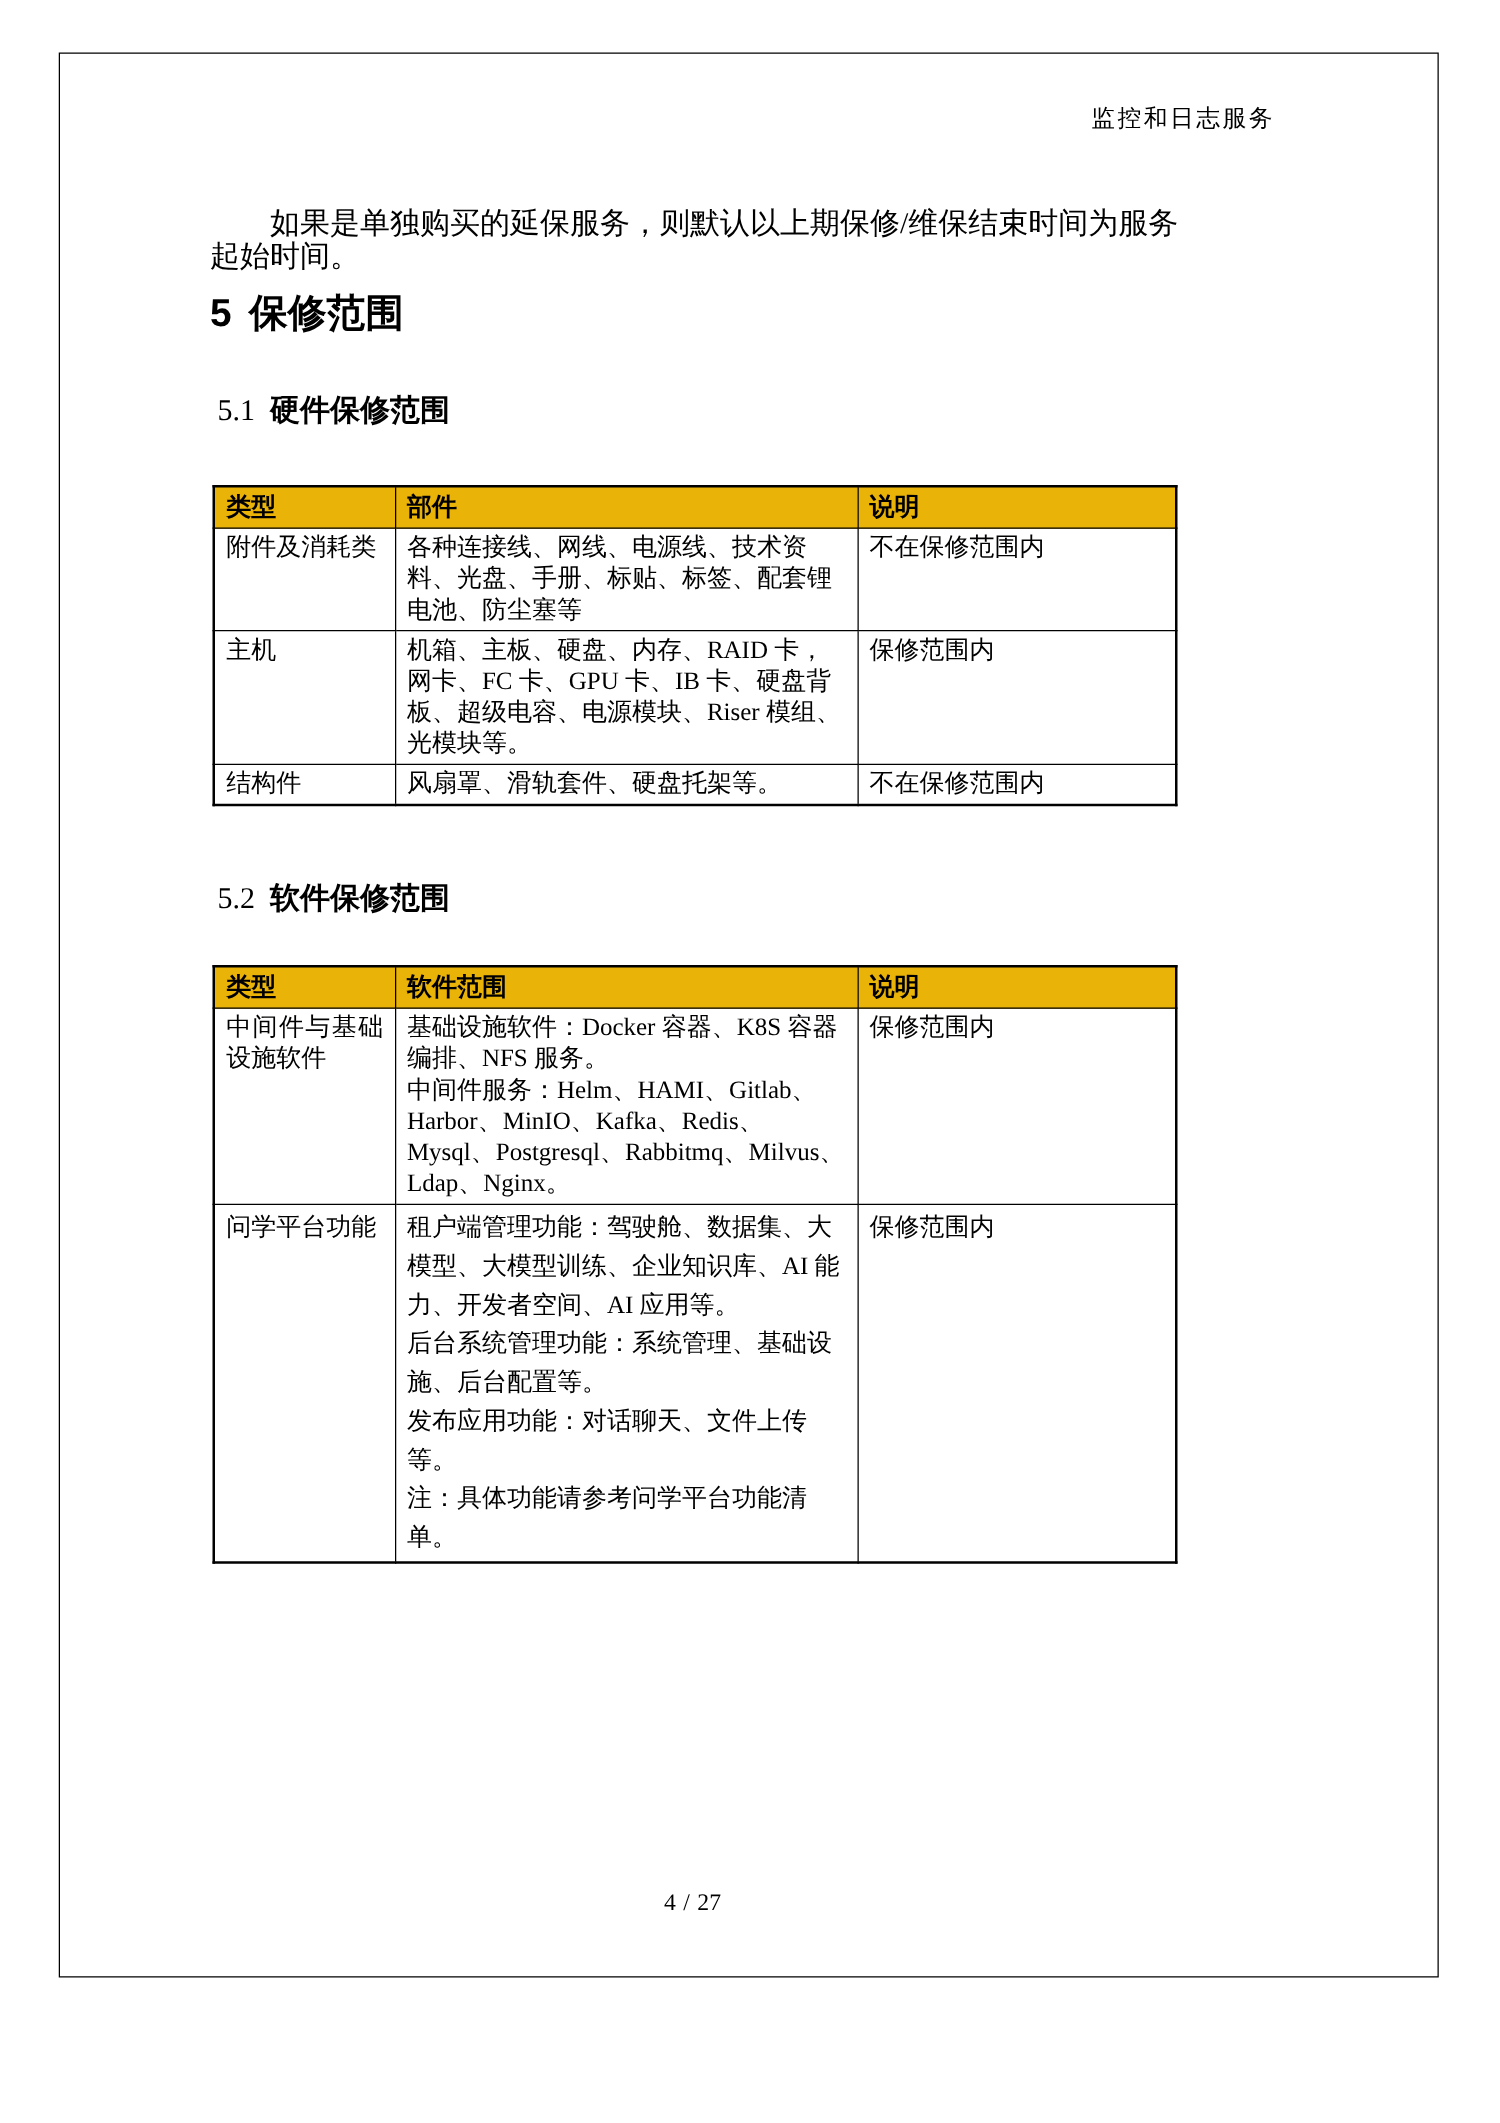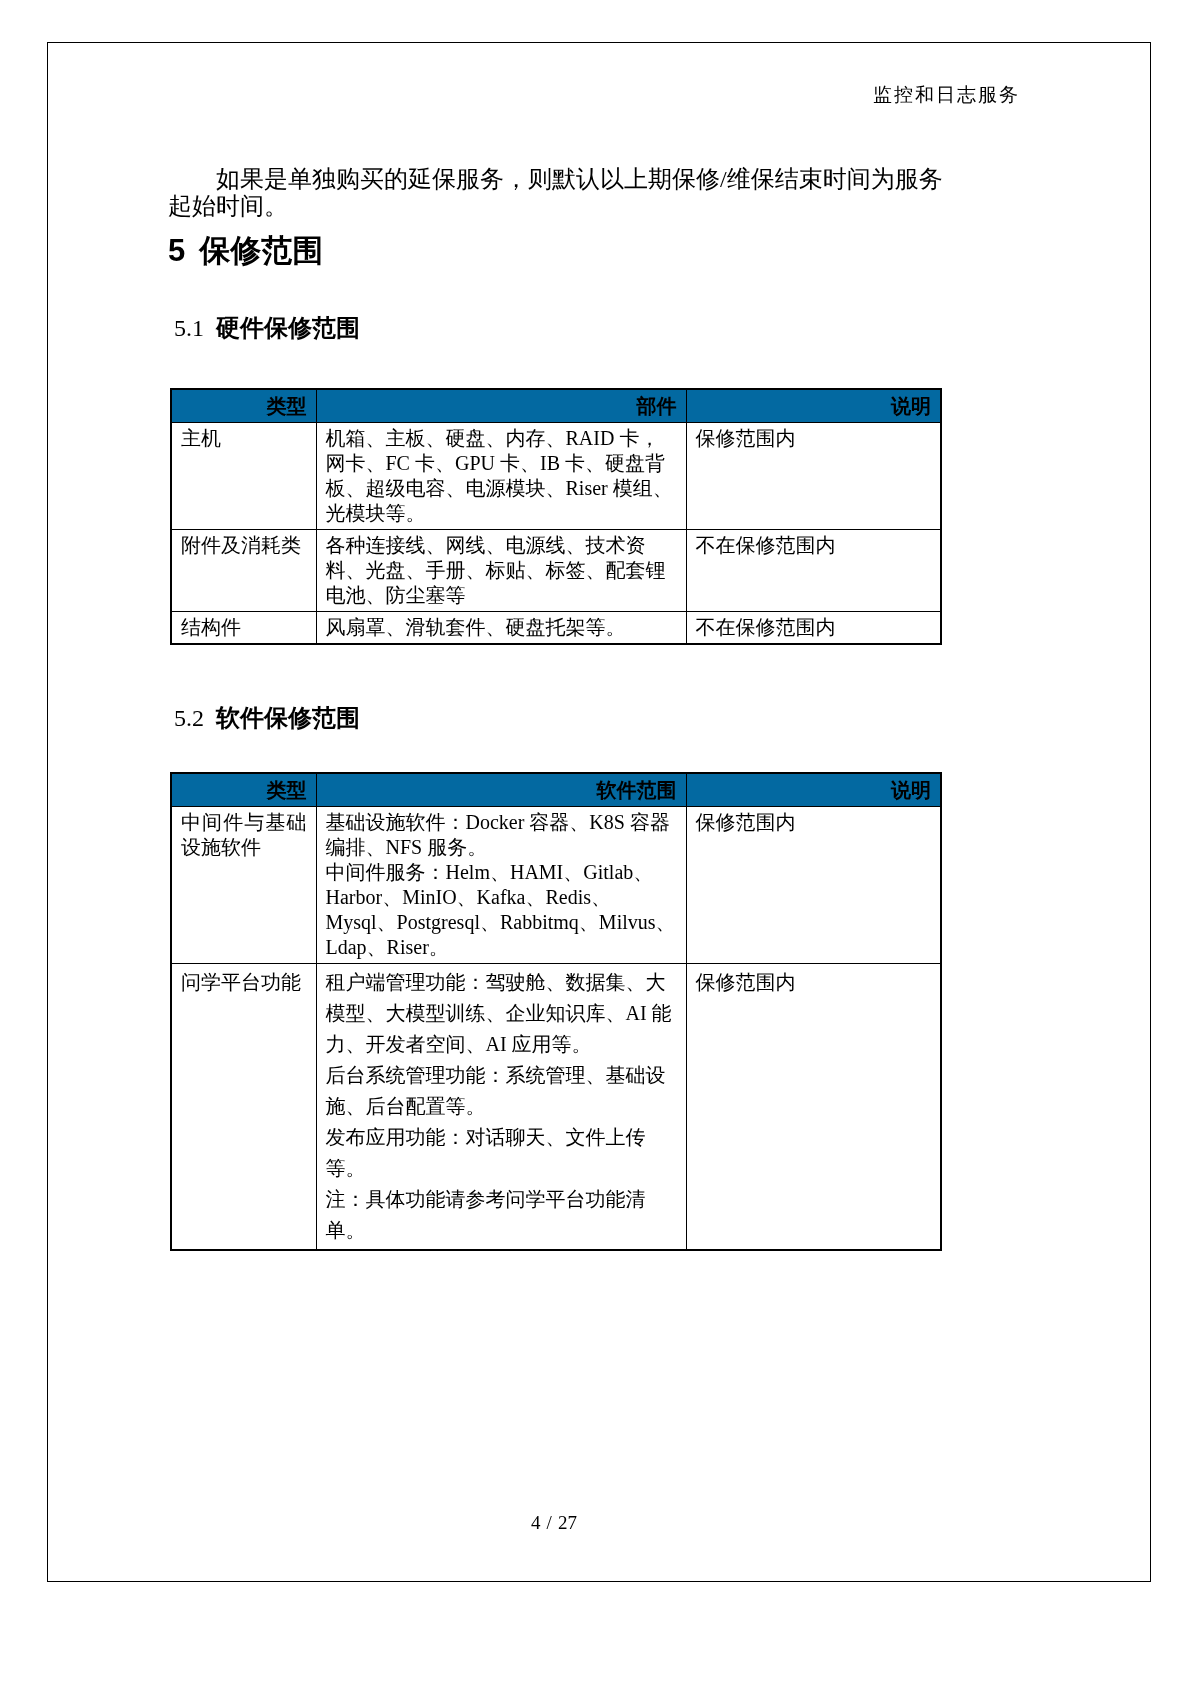--- a/index.html
+++ b/index.html
@@ -66,23 +66,23 @@
   table.doc-table col.c3 { width:255px; }
   table.doc-table th, table.doc-table td {
     border:1px solid #000000;
     padding:3px 9px;
     vertical-align:top;
     box-sizing:border-box;
     line-height:25px;
   }
   table.doc-table { border:2px solid #000000; }
   table.doc-table thead th {
-    background:#0369a1;
+    background:#eab308;
     font-weight:bold;
-    text-align:right;
+    text-align:left;
     height:32px;
     line-height:26px;
   }
   td.cell-desc { white-space:pre-line; }
   td.cell-type { text-align:justify; }
   tr.tall td { line-height:31px; }
   tr.mid td  { line-height:27px; }
 
   .footer {
     position:absolute;
@@ -118,28 +118,28 @@
     </colgroup>
   <thead>
     <tr>
       <th>类型</th>
       <th>部件</th>
       <th>说明</th>
     </tr>
   </thead>
   <tbody>
     <tr>
+      <td class="cell-type">附件及消耗类</td>
+      <td class="cell-desc">各种连接线、网线、电源线、技术资料、光盘、手册、标贴、标签、配套锂电池、防尘塞等</td>
+      <td>不在保修范围内</td>
+    </tr>
+    <tr>
       <td class="cell-type">主机</td>
       <td class="cell-desc">机箱、主板、硬盘、内存、RAID 卡，网卡、FC 卡、GPU 卡、IB 卡、硬盘背板、超级电容、电源模块、Riser 模组、光模块等。</td>
       <td>保修范围内</td>
-    </tr>
-    <tr>
-      <td class="cell-type">附件及消耗类</td>
-      <td class="cell-desc">各种连接线、网线、电源线、技术资料、光盘、手册、标贴、标签、配套锂电池、防尘塞等</td>
-      <td>不在保修范围内</td>
     </tr>
     <tr>
       <td class="cell-type">结构件</td>
       <td class="cell-desc">风扇罩、滑轨套件、硬盘托架等。</td>
       <td>不在保修范围内</td>
     </tr>
   </tbody>
 </table>
 
 <div class="h2 sw">
@@ -156,21 +156,21 @@
     <tr>
       <th>类型</th>
       <th>软件范围</th>
       <th>说明</th>
     </tr>
   </thead>
   <tbody>
     <tr>
       <td class="cell-type">中间件与基础设施软件</td>
       <td class="cell-desc">基础设施软件：Docker 容器、K8S 容器编排、NFS 服务。
-中间件服务：Helm、HAMI、Gitlab、Harbor、MinIO、Kafka、Redis、Mysql、Postgresql、Rabbitmq、Milvus、Ldap、Riser。</td>
+中间件服务：Helm、HAMI、Gitlab、Harbor、MinIO、Kafka、Redis、Mysql、Postgresql、Rabbitmq、Milvus、Ldap、Nginx。</td>
       <td>保修范围内</td>
     </tr>
     <tr class="tall">
       <td class="cell-type">问学平台功能</td>
       <td class="cell-desc">租户端管理功能：驾驶舱、数据集、大模型、大模型训练、企业知识库、AI 能力、开发者空间、AI 应用等。
 后台系统管理功能：系统管理、基础设施、后台配置等。
 发布应用功能：对话聊天、文件上传等。
 注：具体功能请参考问学平台功能清单。</td>
       <td>保修范围内</td>
     </tr>

